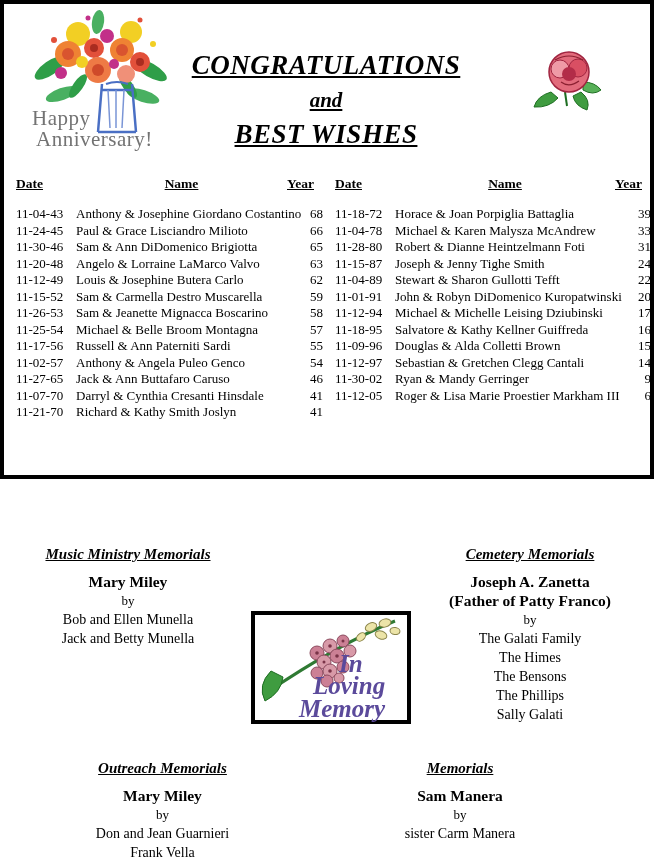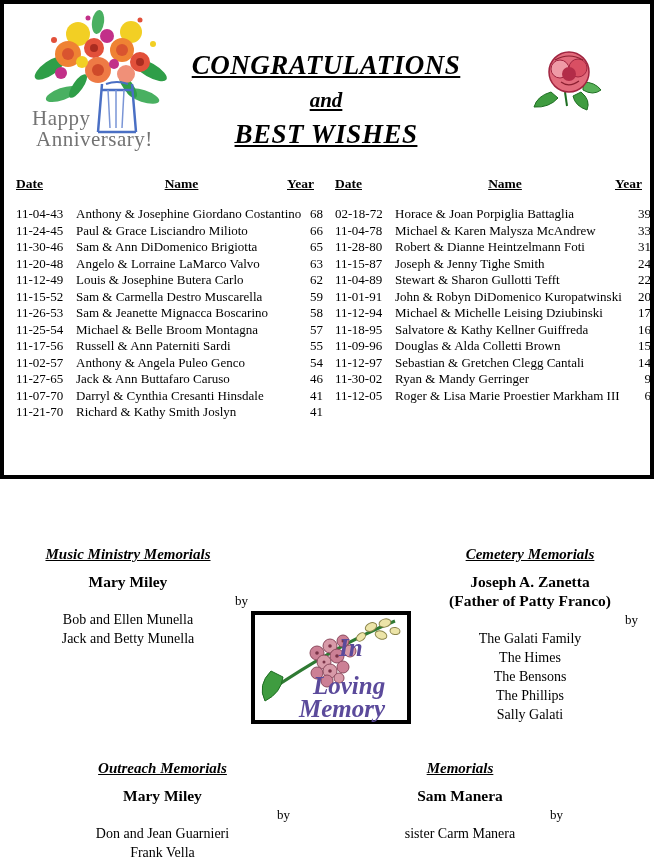--- a/index.html
+++ b/index.html
@@ -36,34 +36,34 @@
   .rows { margin-top:14px; }
   .row { display:flex; line-height:16.5px; white-space:nowrap; }
   .c-date { width:60px; flex-shrink:0; }
   .c-name { flex:1; text-align:left; }
   .c-year { flex-shrink:0; min-width:18px; text-align:right; }
   
   .mem { position:absolute; text-align:center; }
   .mhead { font-weight:bold; font-style:italic; font-size:15px; text-decoration:underline; }
   .honoree { font-weight:bold; font-size:15.5px; margin-top:9px; line-height:19px; }
   .note    { font-weight:bold; font-size:15.5px; line-height:19px; }
-  .byline  { font-size:13px; line-height:19px;text-align:right; }
+  .byline  { font-size:13px; line-height:19px; }
   .donor   { font-size:14px; line-height:19px; }
   #mem-music    { left:8px;   top:546px; width:240px; }
   #mem-cemetery { left:422px; top:546px; width:216px; }
   #mem-outreach { left:35px;  top:760px; width:255px; }
   #mem-general  { left:357px; top:760px; width:206px; }
   
   .loving {
     position:absolute; left:251px; top:611px; width:160px; height:113px;
     border:4px solid #000; box-sizing:border-box; background:#fff;
   }
   .lm-text { position:absolute; color:#5b4a9b; font-style:italic; font-weight:bold;
              font-family:"Liberation Serif", serif; line-height:1; }
-  .lm-1 { left:84px; top:20px; font-size:25px; }
+  .lm-1 { left:84px; top:36px; font-size:25px; }
   .lm-2 { left:58px; top:58px; font-size:25px; }
   .lm-3 { left:44px; top:81px; font-size:25px; }
 </style>
 </head>
 <body>
 
 <div class="topbox">
 
   <div class="bouquet">
     <svg width="150" height="128" viewBox="0 0 150 128">
@@ -203,21 +203,21 @@
   </div>
 
   <div class="col col-right">
     <div class="thead">
       <div class="h-date"><span>Date</span></div>
       <div class="h-name"><span>Name</span></div>
       <div class="h-year"><span>Year</span></div>
     </div>
     <div class="rows">
       <div class="row">
-          <div class="c-date">02-18-72</div>
+          <div class="c-date">11-18-72</div>
           <div class="c-name">Horace &amp; Joan Porpiglia Battaglia</div>
           <div class="c-year">39</div>
         </div>
       <div class="row">
           <div class="c-date">11-04-78</div>
           <div class="c-name">Michael &amp; Karen Malysza McAndrew</div>
           <div class="c-year">33</div>
         </div>
       <div class="row">
           <div class="c-date">11-28-80</div>

